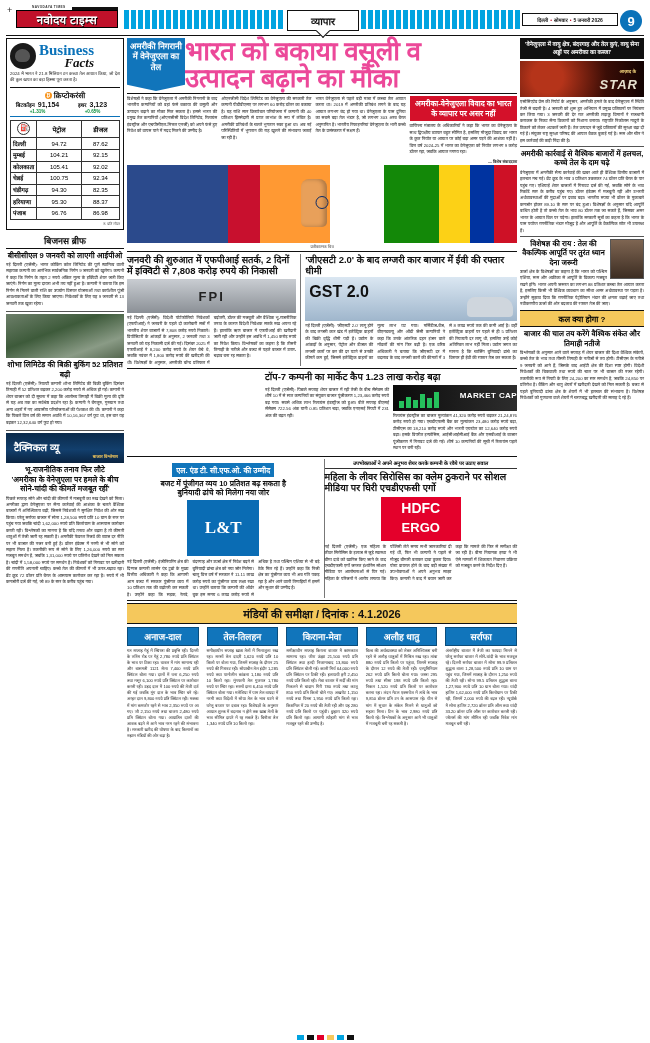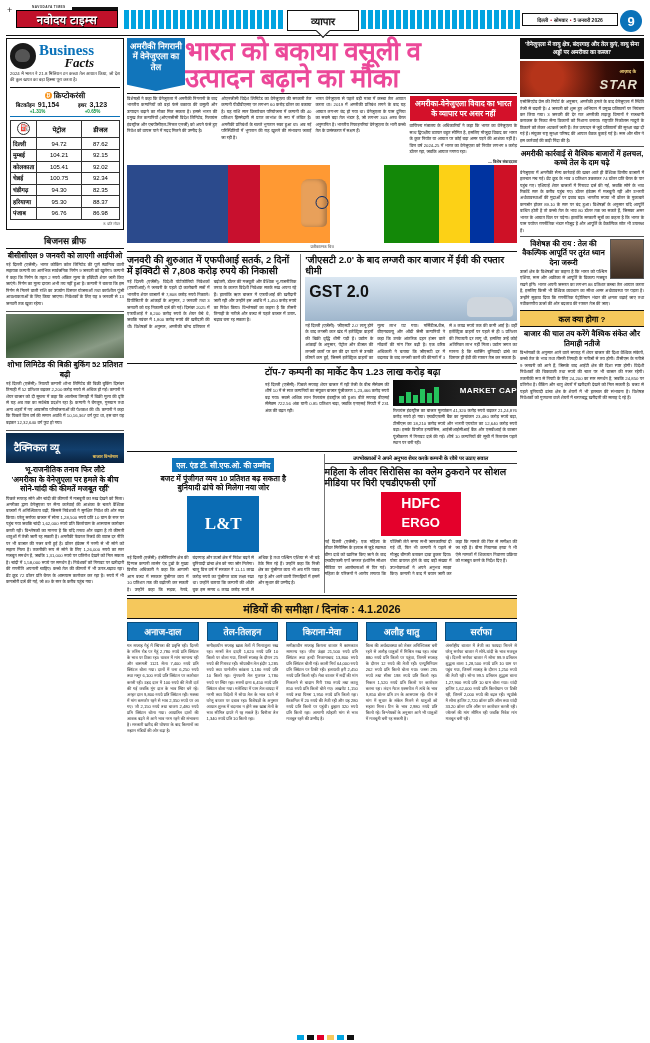--- a/index.html
+++ b/index.html
@@ -351,20 +351,23 @@
         <div class="fist"></div>
         <div class="ashoka"></div>
       </div>
       <div class="cap">प्रतीकात्मक चित्र</div>
 
       <div class="hr-thick"></div>
 
       <div class="two-col">
         <div style="flex:1.0">
           <div class="hl-m">जनवरी की शुरुआत में एफपीआई सतर्क, 2 दिनों में इक्विटी से 7,808 करोड़ रुपये की निकासी</div>
+          <div class="photo" style="height:34px;margin-top:2px;background:linear-gradient(180deg,#c9cdd2,#8b9096);position:relative">
+            <div style="position:absolute;left:50%;top:50%;transform:translate(-50%,-50%);font-size:13px;font-weight:bold;color:#222;letter-spacing:2px">FPI</div>
+          </div>
           <div class="body-txt cols2">नई दिल्ली (एजेंसी): विदेशी पोर्टफोलियो निवेशकों (एफपीआई) ने जनवरी के पहले दो कारोबारी सत्रों में भारतीय शेयर बाजारों से 7,808 करोड़ रुपये निकाले। डिपॉजिटरी के आंकड़ों के अनुसार, 2 जनवरी तथा 3 जनवरी को यह निकासी दर्ज की गई। दिसंबर 2025 में एफपीआई ने 8,200 करोड़ रुपये के शेयर बेचे थे, जबकि नवंबर में 1,800 करोड़ रुपये की खरीदारी की थी। विशेषज्ञों के अनुसार, अमरीकी बॉन्ड प्रतिफल में बढ़ोतरी, डॉलर की मजबूती और वैश्विक भू-राजनीतिक तनाव के कारण विदेशी निवेशक सतर्क रुख अपना रहे हैं। हालांकि ऋण बाजार में एफपीआई की खरीदारी जारी रही और उन्होंने इस अवधि में 1,450 करोड़ रुपये का निवेश किया। विश्लेषकों का कहना है कि तीसरी तिमाही के नतीजे और बजट से पहले बाजार में उतार-चढ़ाव बना रह सकता है।</div>
         </div>
 
         <div style="flex:1.25;border-left:.6px solid #777;padding-left:4px">
           <div class="hl-m">'जीएसटी 2.0' के बाद लग्जरी कार बाजार में ईवी की रफ्तार धीमी</div>
           <div class="gst-logo">
             <div class="txt">GST 2.0</div>
             <div class="car"></div>
           </div>
           <div class="body-txt cols3">नई दिल्ली (एजेंसी): 'जीएसटी 2.0' लागू होने के बाद लग्जरी कार खंड में इलेक्ट्रिक वाहनों की बिक्री वृद्धि धीमी पड़ी है। उद्योग के आंकड़ों के अनुसार, पेट्रोल और डीजल की लग्जरी कारों पर कर की दर घटने से उनकी कीमतें कम हुईं, जिससे इलेक्ट्रिक वाहनों का मूल्य लाभ घट गया। मर्सिडीज-बेंज, बीएमडब्ल्यू और ऑडी जैसी कम्पनियों ने कहा कि उनके आंतरिक दहन इंजन वाले मॉडलों की मांग फिर बढ़ी है। एक वरिष्ठ अधिकारी ने बताया कि जीएसटी दर में बदलाव के बाद लग्जरी कारों की कीमतों में 3 से 8 लाख रुपये तक की कमी आई है। वहीं इलेक्ट्रिक वाहनों पर पहले से ही 5 प्रतिशत की रियायती दर लागू थी, इसलिए उन्हें कोई अतिरिक्त लाभ नहीं मिला। उद्योग जगत का मानना है कि चार्जिंग बुनियादी ढांचे का विस्तार ही ईवी की रफ्तार तेज कर सकता है।</div>

